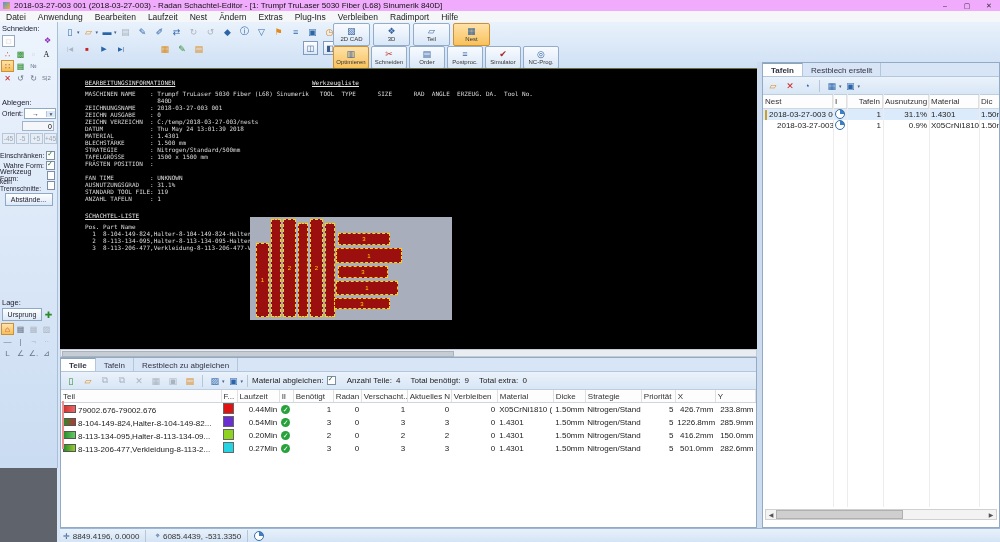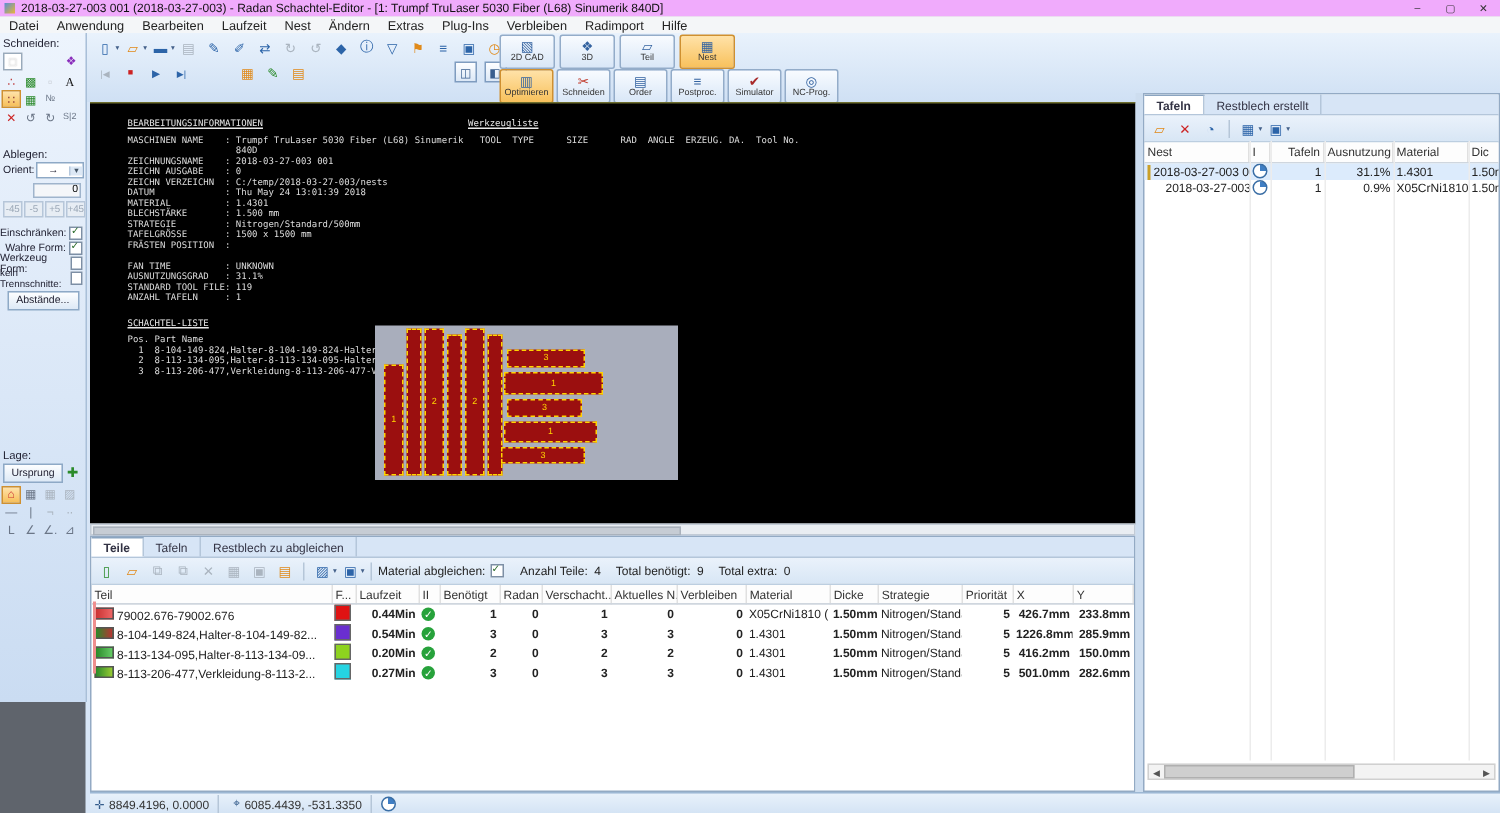--- a/index.html
+++ b/index.html
@@ -77,21 +77,21 @@
   .tabs{display:flex;background:#d7e5f6;height:13px;border-bottom:1px solid #b4c6da;font-size:8px;}
   .tab{padding:1px 8px 0 8px;border-right:1px solid #b4c6da;color:#334;display:flex;align-items:center;}
   .tab.active{background:#fff;border-top:1px solid #8aa4c0;font-weight:bold;}
   .btb{height:17px;background:linear-gradient(#eaf2fb,#d8e6f5);display:flex;align-items:center;font-size:8px;
        border-bottom:1px solid #bccee0;padding-left:2px;gap:1px;}
   .sep{width:1px;height:12px;background:#b5c6d8;margin:0 3px;}
   table.grid{border-collapse:collapse;table-layout:fixed;width:695px;font-size:8px;}
   table.grid th{font-weight:normal;color:#333;text-align:left;border-right:1px solid #e0e0e0;
        border-bottom:1px solid #cfd6de;height:12px;padding:0 2px;overflow:hidden;white-space:nowrap;background:#fdfdfd;}
   table.grid td{height:11px;padding:0 2px;overflow:hidden;white-space:nowrap;color:#222;}
-  .num{text-align:right;font-weight:bold;}
+  .num{text-align:right;}
   .sw{width:9px;height:9px;display:inline-block;border:1px solid #666;}
   .okc{width:9px;height:9px;border-radius:50%;background:#27a23b;color:#fff;display:inline-flex;
        align-items:center;justify-content:center;font-size:7px;}
   .pglyph{display:inline-block;width:11px;height:6px;margin-right:2px;border:1px solid #555;}
   .redline{position:absolute;left:1px;top:43px;width:2px;height:48px;background:#ef8f8f;}
   
   .rpanel{left:762px;top:62px;width:238px;height:466px;background:#fff;border:1px solid #93aac4;box-sizing:border-box;}
   .rp-grid-head{display:flex;font-size:8px;color:#333;border-bottom:1px solid #cfd6de;height:13px;align-items:center;background:#fdfdfd;}
   .rp-grid-head div{border-right:1px solid #e0e0e0;padding:0 2px;box-sizing:border-box;overflow:hidden;white-space:nowrap;height:13px;line-height:13px;}
   .rp-row{display:flex;font-size:8px;height:11px;align-items:center;}

